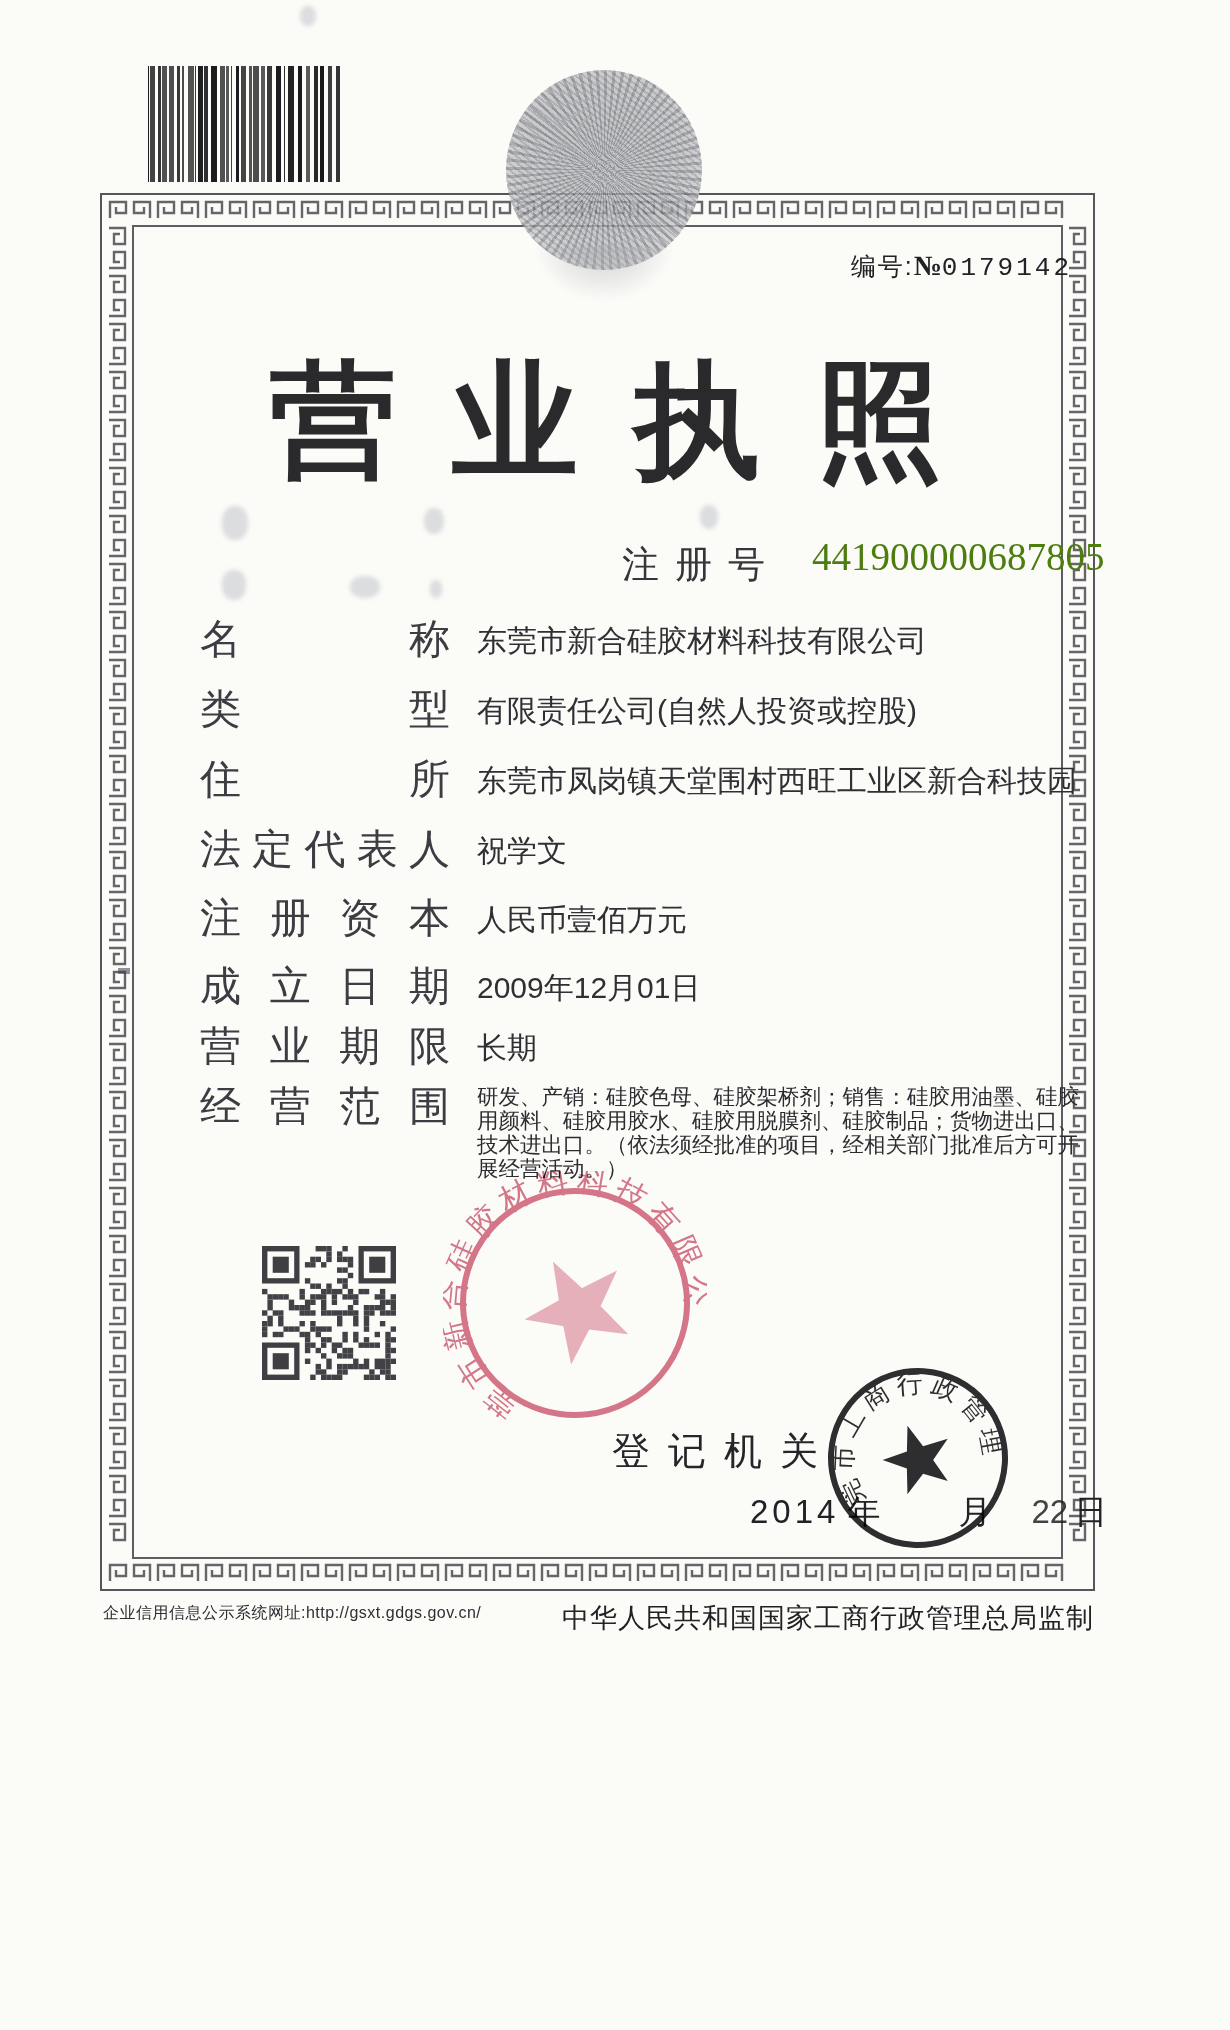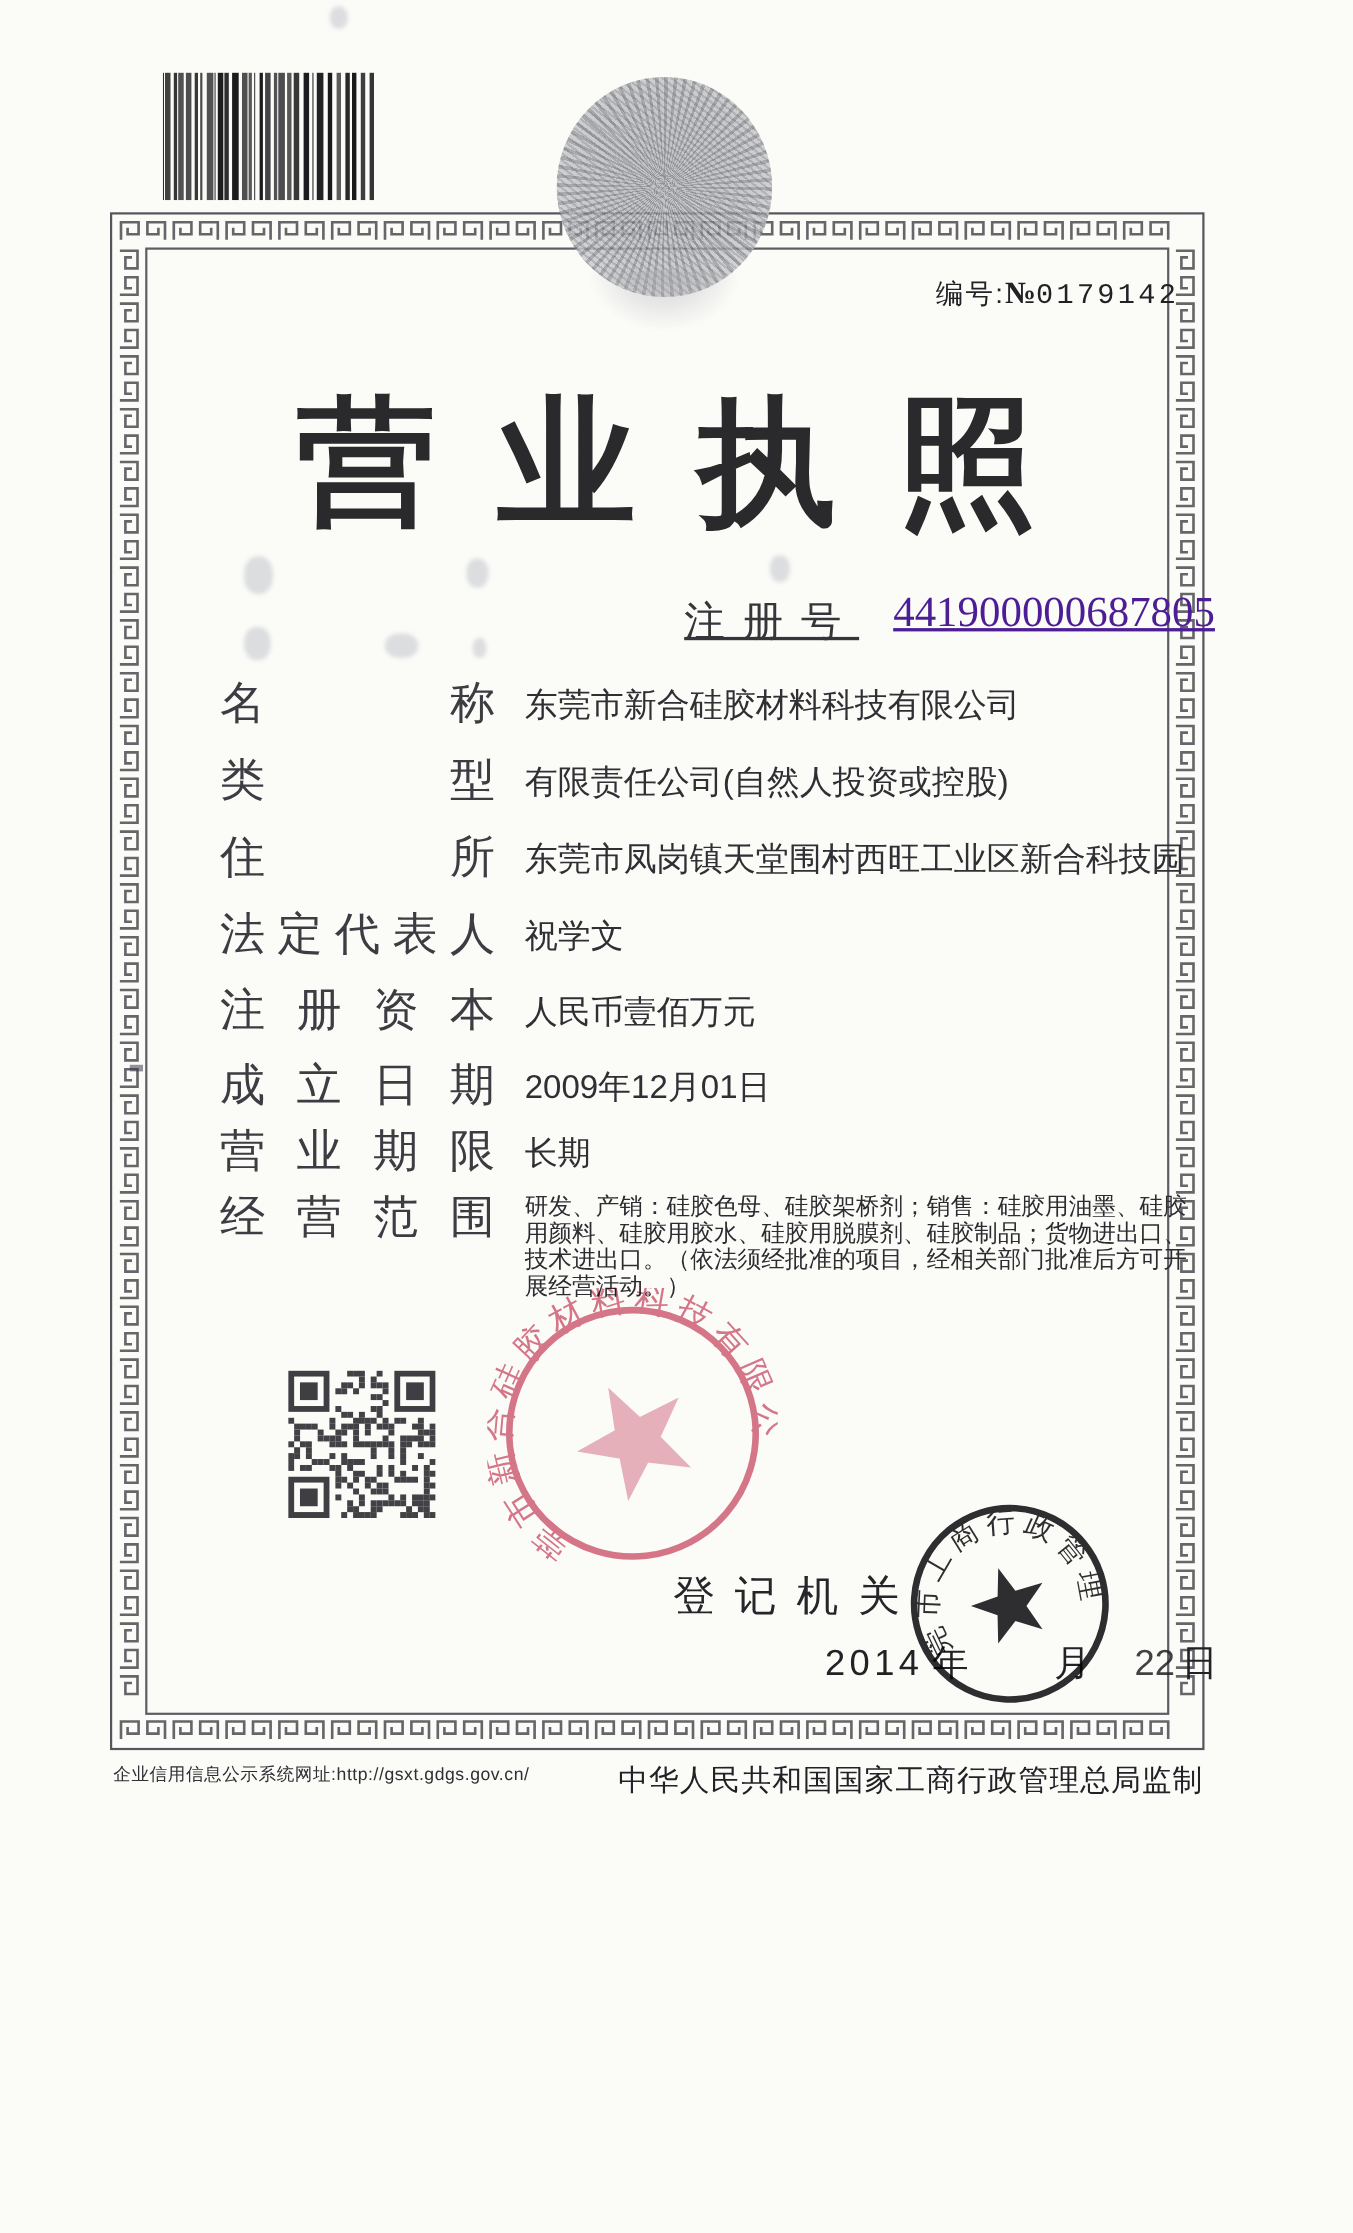--- a/index.html
+++ b/index.html
@@ -35,23 +35,23 @@
     background:radial-gradient(ellipse at 50% 0%, rgba(148,150,156,.55), rgba(225,225,226,0) 72%);filter:blur(2px);}
 
   
   .serial{top:250px;right:158px;display:flex;align-items:baseline;gap:0;z-index:4;color:#222226;}
   .serial .lbl{font-size:25px;letter-spacing:2px;}
   .serial .nomark{font-family:"Liberation Serif",serif;font-weight:700;font-size:28px;}
   .serial .num{font-family:"Liberation Mono","DejaVu Sans Mono",monospace;font-size:26px;letter-spacing:3px;}
   .title{left:100px;width:991px;top:338px;text-align:center;padding-left:77px;box-sizing:border-box;
     font-size:126px;font-weight:700;letter-spacing:56px;color:#2a2a2c;z-index:4;white-space:nowrap;}
 
-  .regno{z-index:4;text-decoration:underline;}
+  .regno{z-index:4;}
   .regno-label{left:622px;top:540px;font-size:37px;letter-spacing:16px;color:#35353a;font-weight:500;}
-  .regno-value{left:812px;top:534px;font-size:39px;color:#4c1d95;font-family:"Liberation Serif","DejaVu Serif",serif;}
+  .regno-value{left:812px;top:534px;font-size:39px;color:#4d7c0f;font-family:"Liberation Serif","DejaVu Serif",serif;}
 
   
   .field-row{position:absolute;left:0;width:1230px;z-index:4;}
   .field-label{position:absolute;left:200px;width:250px;font-size:41px;font-weight:500;color:#3c3c42;
     display:flex;justify-content:space-between;white-space:nowrap;}
   .field-value{position:absolute;left:477px;top:9px;width:625px;font-size:30px;color:#2f2f34;white-space:nowrap;}
   .field-row.scope .field-value{font-size:21.5px;line-height:24px;white-space:normal;width:615px;top:6px;color:#2b2b30;}
 
   
   .qr{left:262px;top:1246px;width:134px;height:134px;z-index:2;opacity:.85;}

